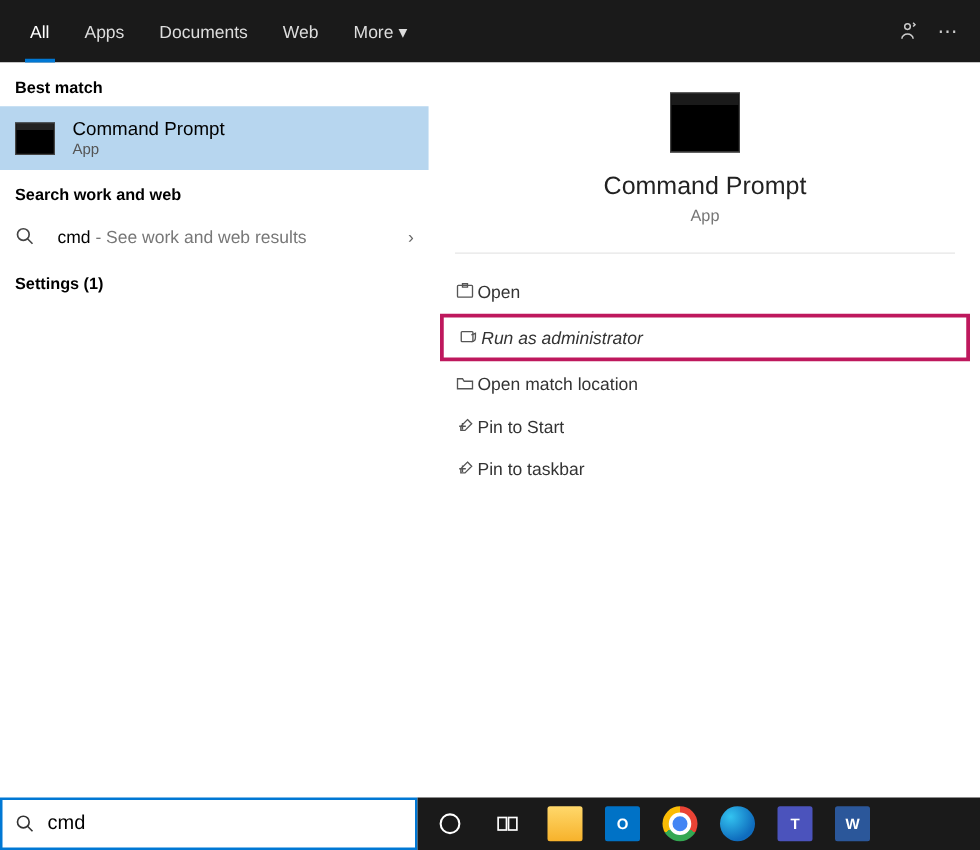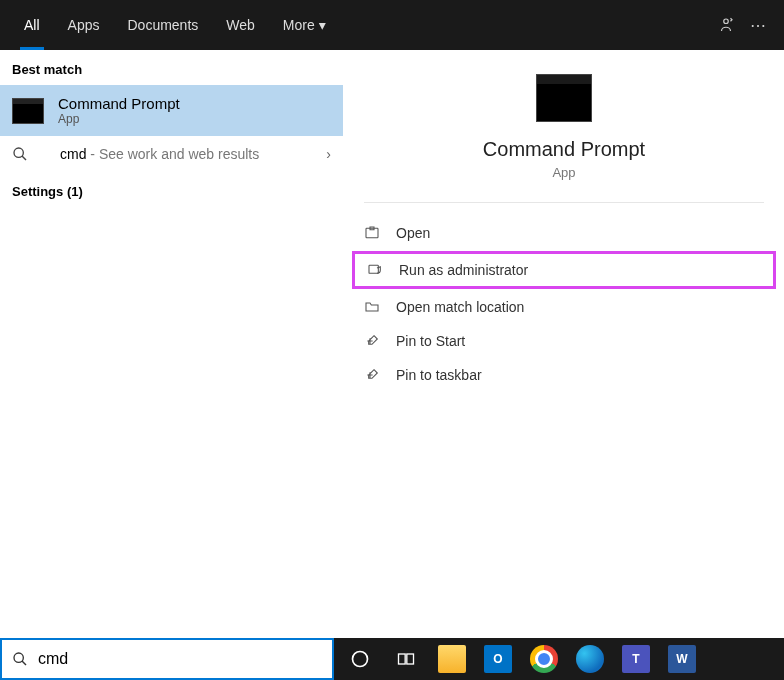--- a/index.html
+++ b/index.html
@@ -18,36 +18,36 @@
   .right { flex: 1; background: #fff; padding: 0; }
 
   .section-head { font-size: 13px; font-weight: 600; padding: 12px 12px 8px 12px; color: #000; }
   .result-sel { background: #b7d6ef; display: flex; align-items: center; padding: 10px 12px; gap: 14px; }
   .cmd-thumb { width: 32px; height: 26px; background: #000; border: 1px solid #444; position: relative; }
   .cmd-thumb::before { content: ""; position: absolute; top: 0; left: 0; right: 0; height: 5px; background: #222; }
   .result-sel .rt { display: flex; flex-direction: column; }
   .result-sel .rt .title { font-size: 15px; color: #000; }
   .result-sel .rt .sub { font-size: 12px; color: #555; }
 
-  .search-row { display: flex; align-items: center; padding: 10px 12px; gap: 28px; cursor: pointer; }
+  .search-row { display: flex; align-items: center; padding: 10px 12px; gap: 14px; cursor: pointer; }
   .si { width: 20px; color: #444; font-size: 16px; text-align: center; }
   .sr-text { flex: 1; font-size: 14px; color: #000; }
   .sr-text .grey { color: #777; }
   .chev-r { color: #666; font-size: 14px; }
 
   .preview { padding: 24px 0 10px 0; text-align: center; border-bottom: 1px solid #e6e6e6; margin: 0 20px; }
   .preview-thumb { width: 56px; height: 48px; background: #000; border: 1px solid #444; margin: 0 auto 16px auto; position: relative; }
   .preview-thumb::before { content: ""; position: absolute; top: 0; left: 0; right: 0; height: 9px; background: #1a1a1a; }
   .preview-title { font-size: 20px; color: #222; margin-bottom: 4px; }
   .preview-sub { font-size: 13px; color: #777; margin-bottom: 12px; }
 
   .actions { padding: 14px 8px; display: flex; flex-direction: column; gap: 2px; }
-  .action { display: flex; align-items: center; padding: 8px 12px; gap: 14px; font-size: 14px; color: #333; cursor: pointer; }
+  .action { display: flex; align-items: center; padding: 8px 12px; font-size: 14px; color: #333; cursor: pointer; }
   .action .ai { width: 18px; color: #555; font-size: 14px; text-align: center; }
-  .highlight { border: 3px solid #d946ef; }
+  .highlight { border: 3px solid #be185d; font-style: italic; }
 
   .searchbar-row { position: absolute; bottom: 0; left: 0; right: 0; height: 42px; display: flex; }
   .searchbox { width: 334px; height: 42px; border: 2px solid #0078d4; background: #fff; display: flex; align-items: center; padding: 0 10px; gap: 10px; }
   .searchbox .si2 { color: #333; font-size: 16px; }
   .searchbox input { border: none; outline: none; font-size: 16px; flex: 1; font-family: inherit; }
   .taskbar { flex: 1; background: #1a1a1a; display: flex; align-items: center; padding: 0 12px; gap: 18px; }
   .tbitem { width: 28px; height: 28px; display: flex; align-items: center; justify-content: center; color: #fff; font-size: 16px; position: relative; }
   .appicon { width: 28px; height: 28px; border-radius: 2px; display: flex; align-items: center; justify-content: center; font-size: 12px; font-weight: bold; color: #fff; }
   .folder { background: linear-gradient(#ffd86b,#f7b22b); }
   .outlook { background: #0072c6; }
@@ -85,20 +85,21 @@
   <div class="left">
     <div class="section-head">Best match</div>
     <div class="result-sel">
       <div class="cmd-thumb"></div>
       <div class="rt">
         <div class="title">Command Prompt</div>
         <div class="sub">App</div>
       </div>
     </div>
 
+    <div class="section-head">Search work and web</div>
     <div class="search-row">
       <div class="si">
         <svg width="16" height="16" viewBox="0 0 24 24" fill="none" stroke="currentColor" stroke-width="2">
             <circle cx="10" cy="10" r="7"></circle>
             <line x1="21" y1="21" x2="15" y2="15"></line>
           </svg>
       </div>
       <div class="sr-text">
         <span>cmd</span><span class="grey"> - See work and web results</span>
       </div>

